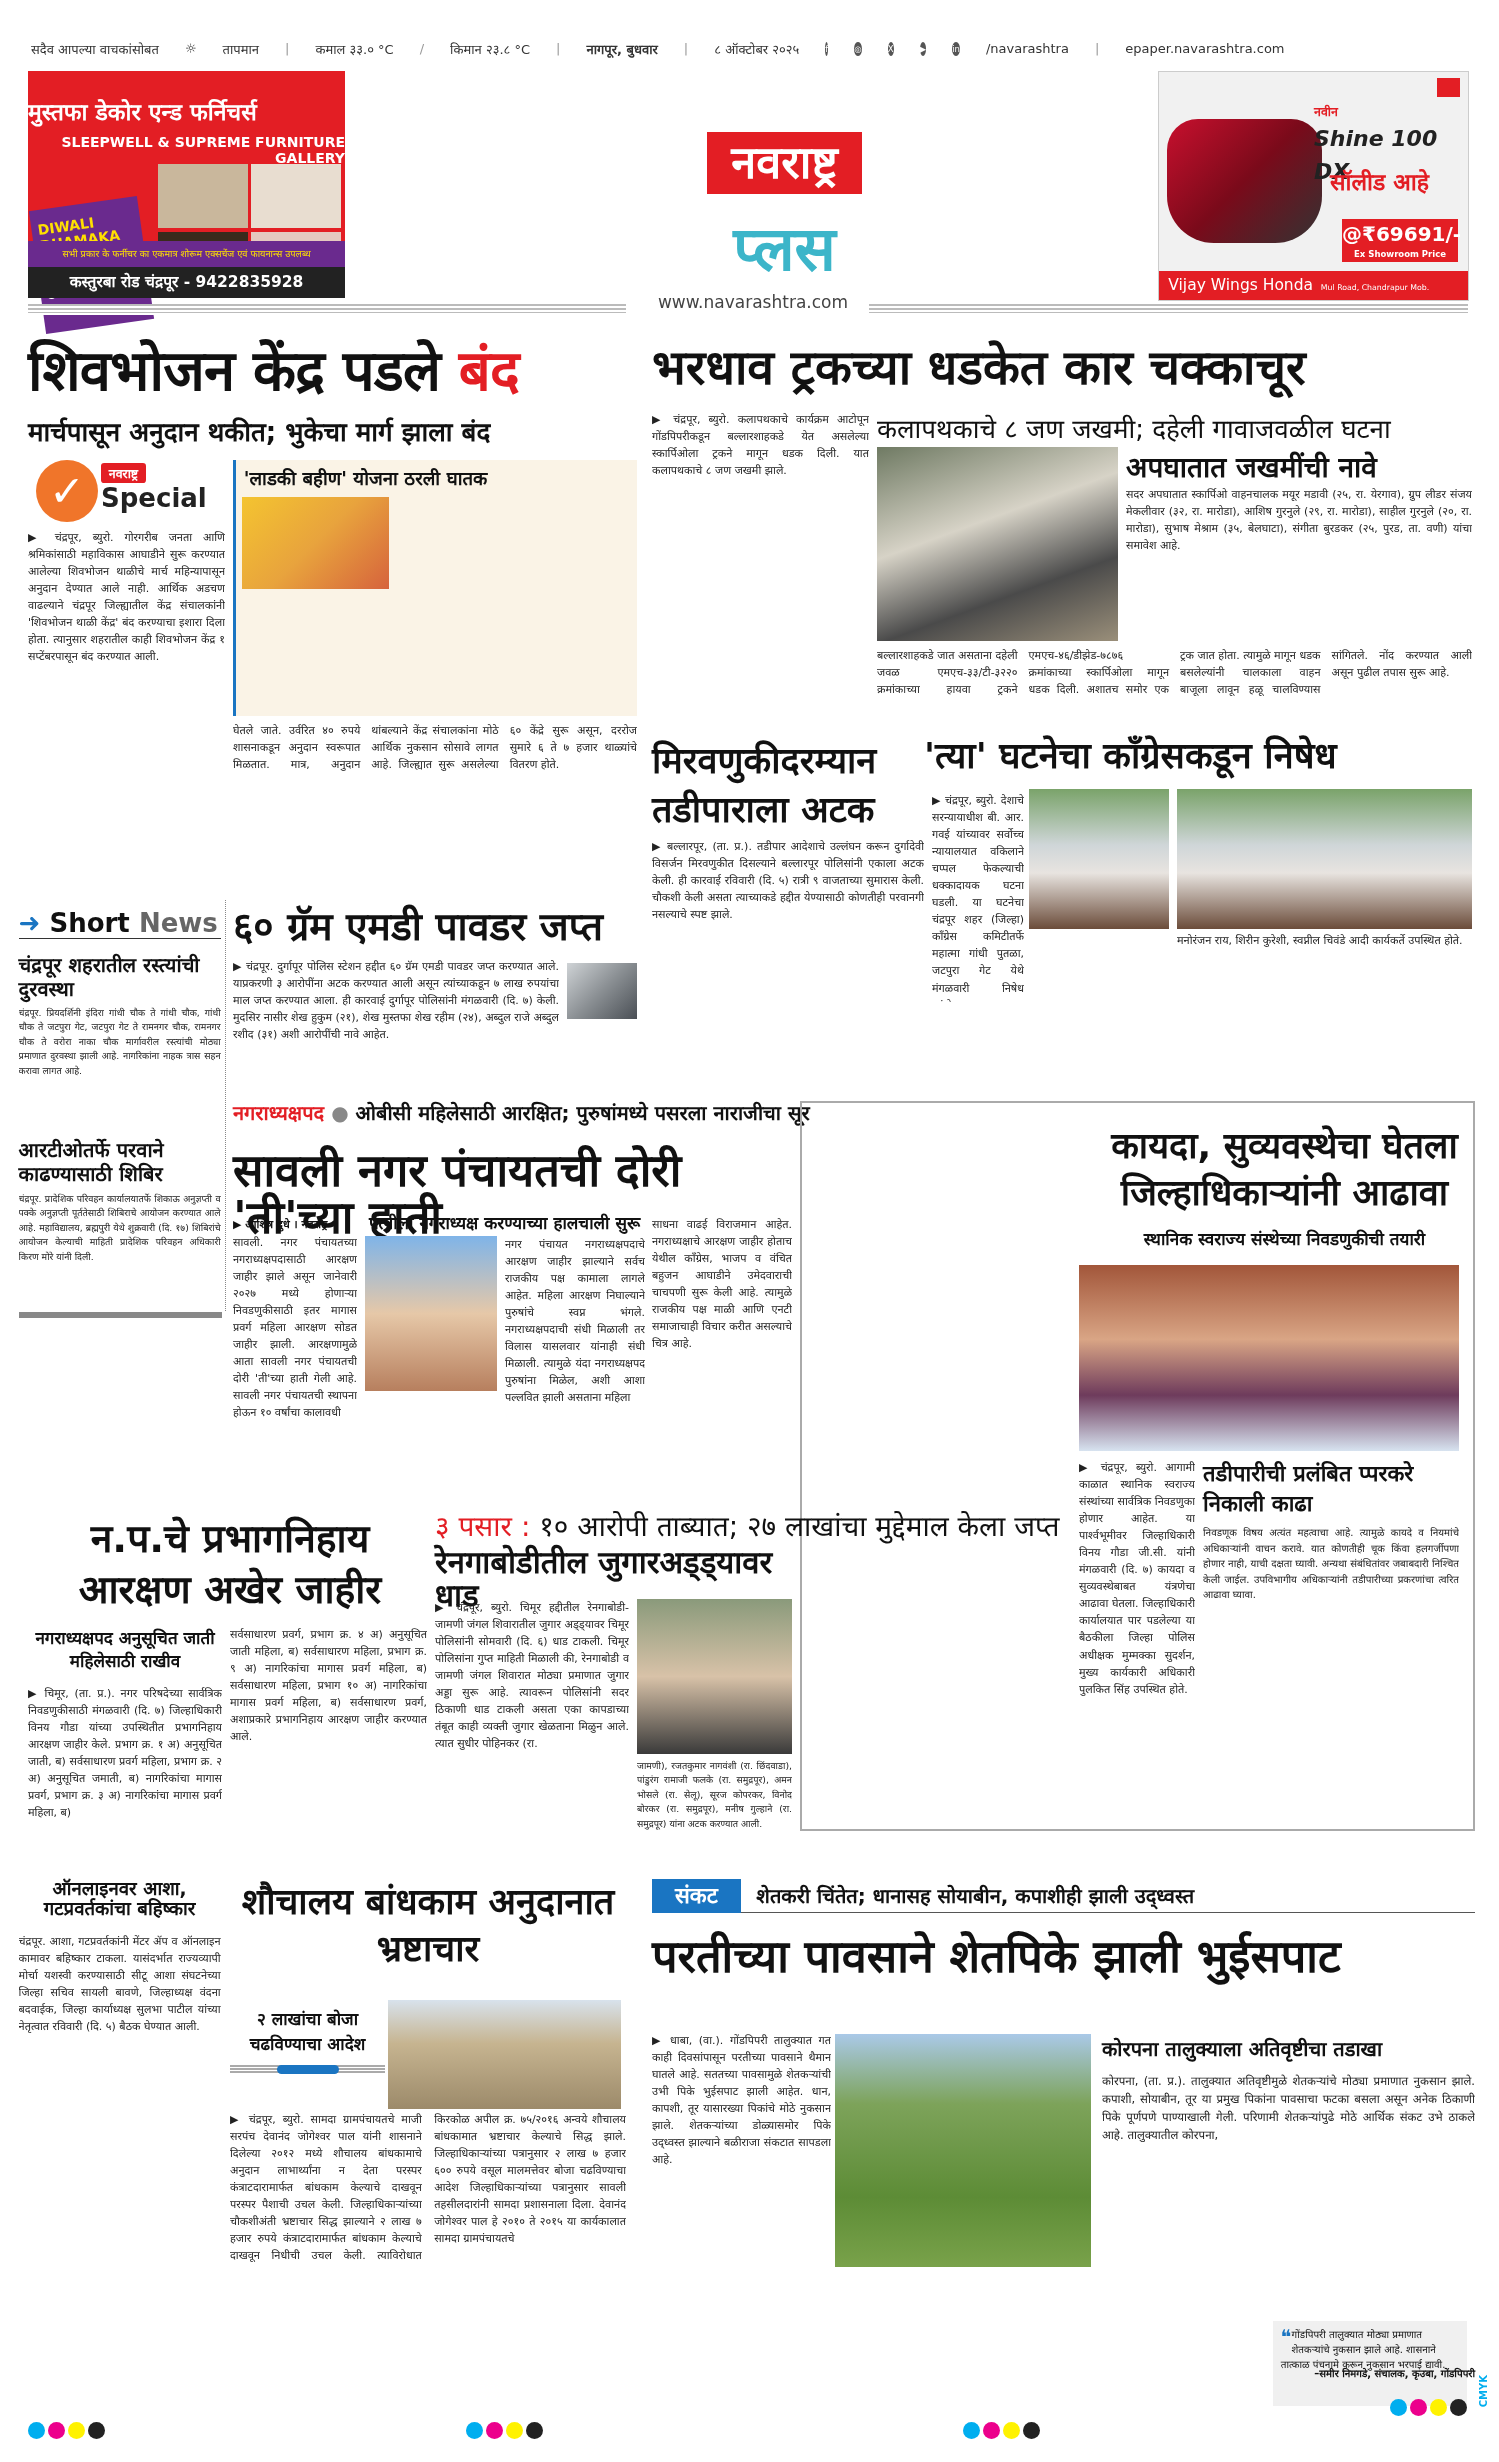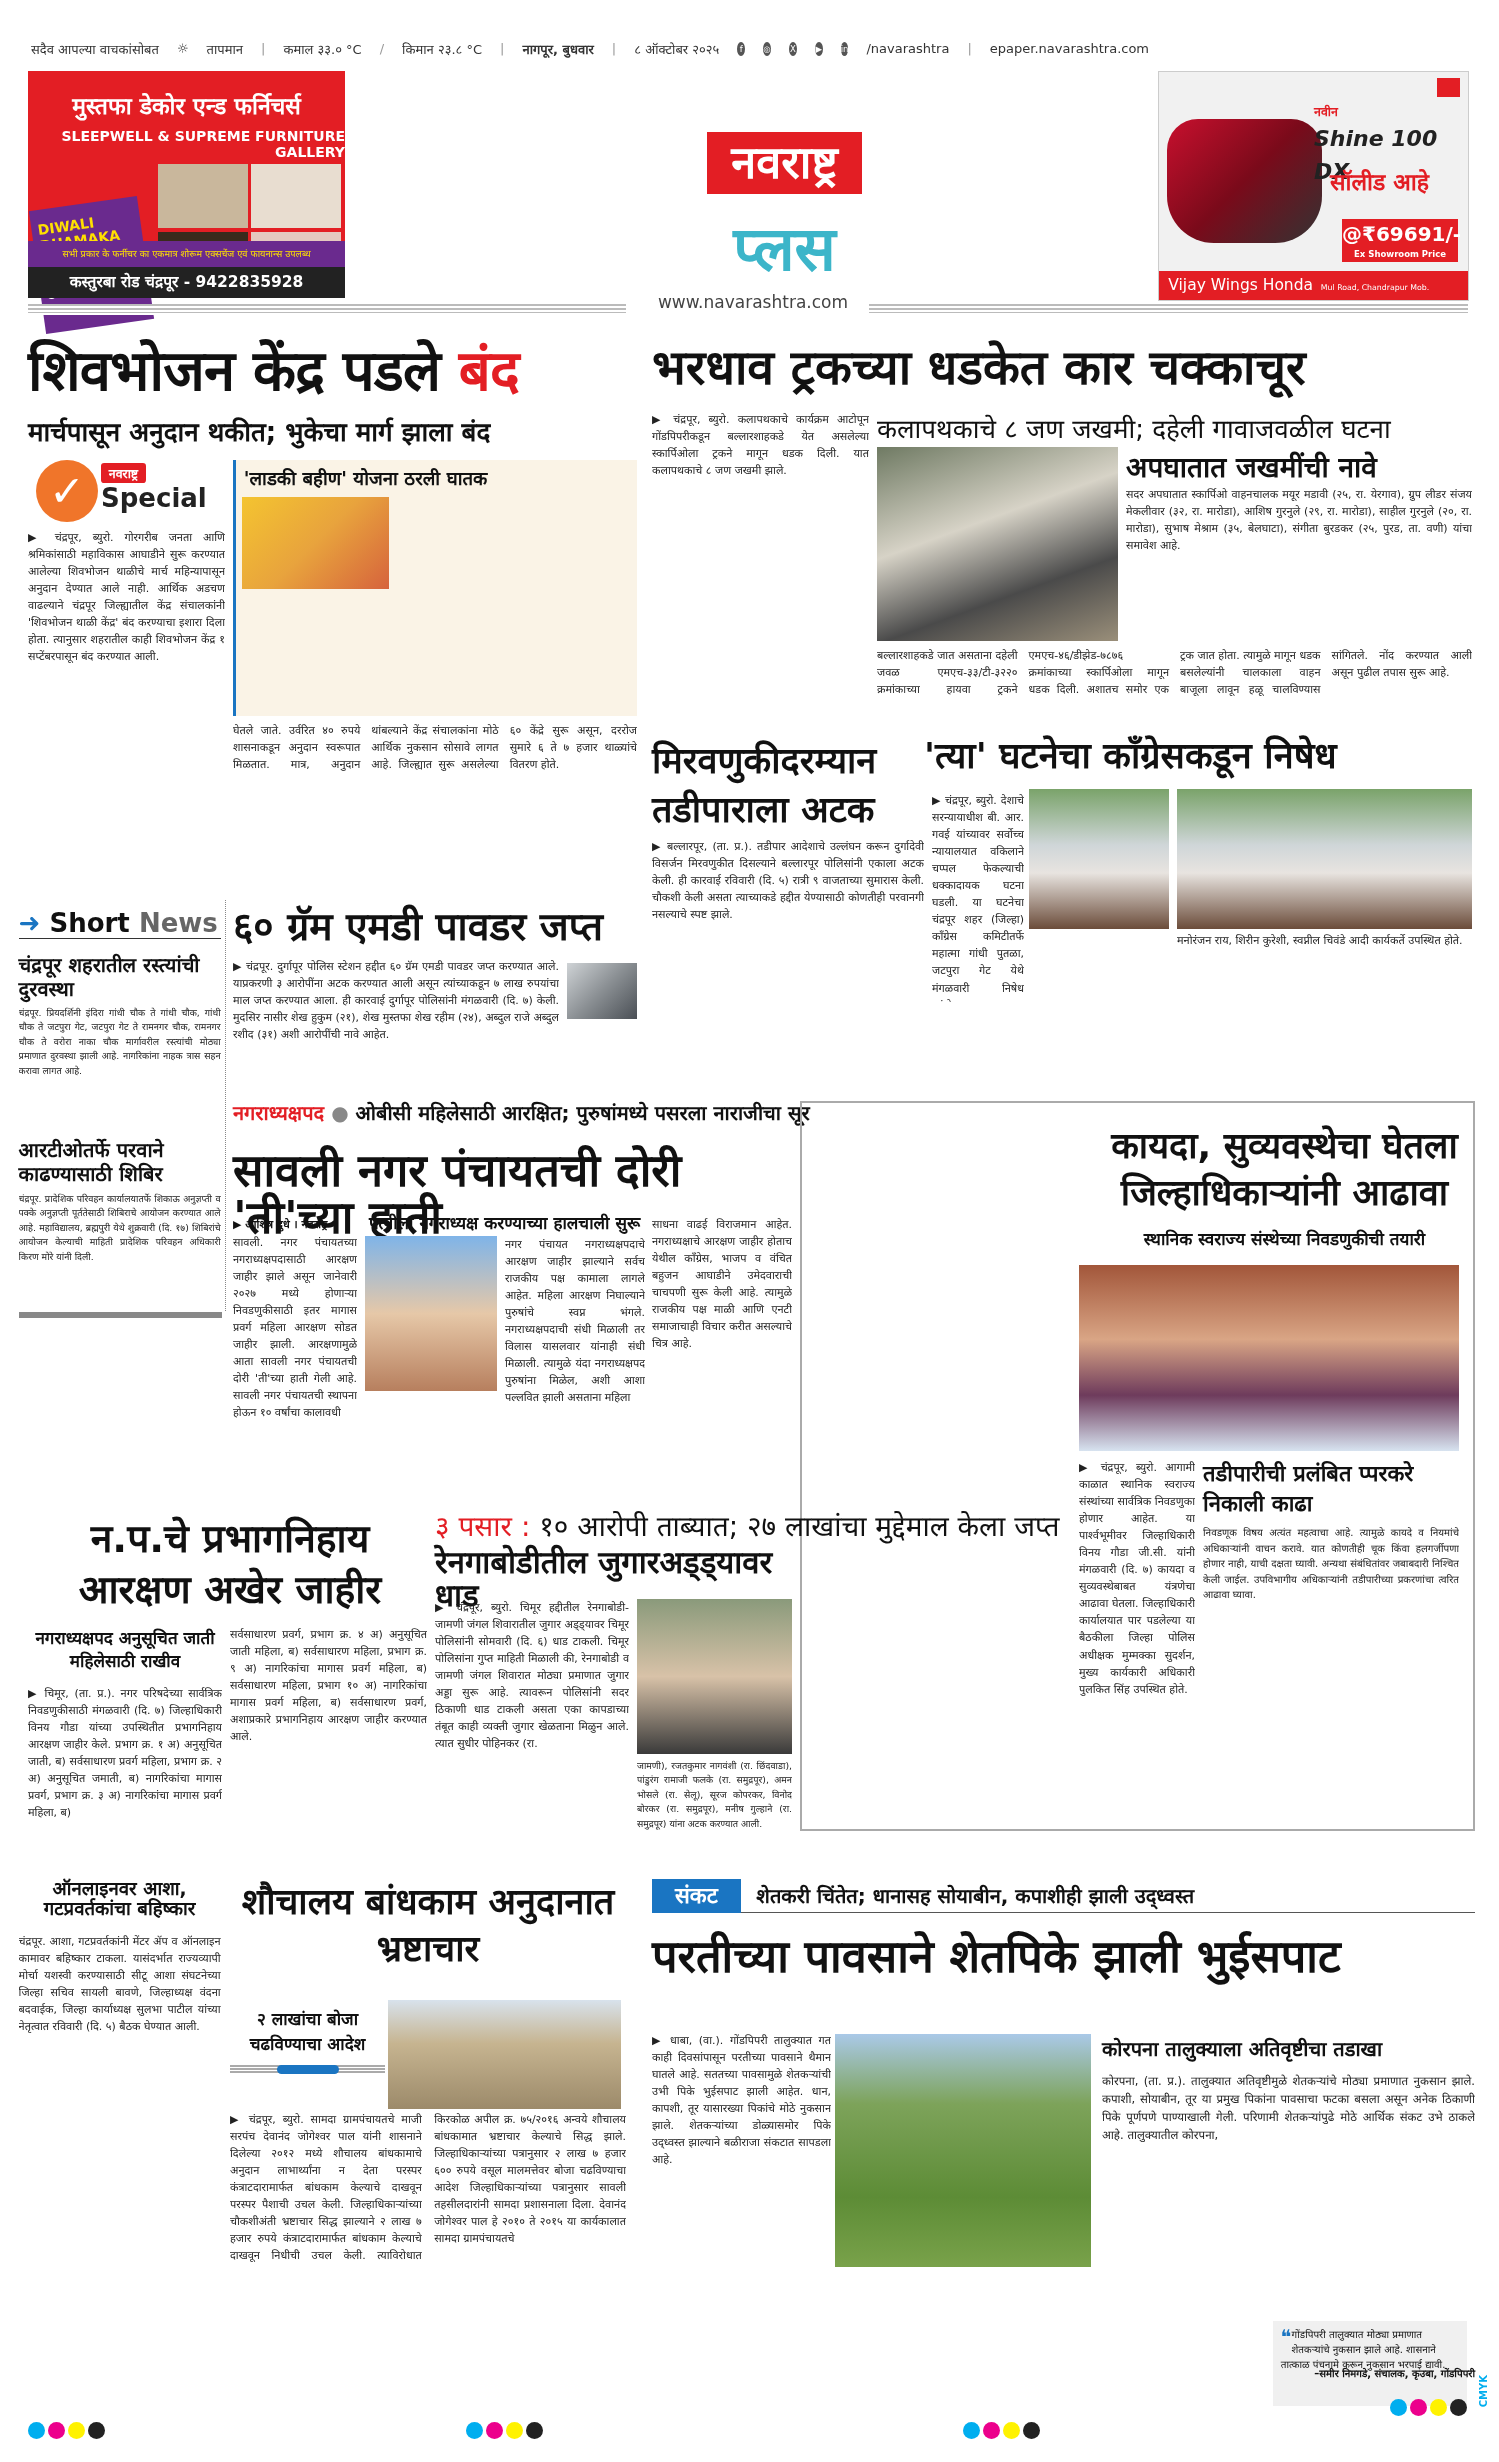--- a/index.html
+++ b/index.html
@@ -1,22 +1,22 @@
 <!DOCTYPE html>
 <html style="font-size:12.4px"><head>
 <meta charset="utf-8">
 <style>
 *{box-sizing:border-box;margin:0;padding:0}
 body{width:1500px;height:2462px;background:#fff;font-family:"DejaVu Sans",sans-serif;color:#111;position:relative;overflow:hidden}
 .abs{position:absolute}
-.topbar{left:31px;top:37px;width:1118px;height:23px;font-size:13px;color:#333;display:flex;align-items:center;gap:18px;white-space:nowrap}
+.topbar{left:31px;top:37px;width:1118px;height:23px;font-size:13px;color:#333;display:flex;align-items:center;gap:26px;white-space:nowrap}
 .topbar .sep{color:#999}
 .soc{display:inline-block;width:14px;height:14px;border-radius:50%;background:#555;color:#fff;font-size:8.5px;text-align:center;line-height:14px}
 .ad-left{left:28px;top:71px;width:317px;height:227px;background:#e31e24;color:#fff}
-.ad-left .t1{font-size:23px;font-weight:bold;text-align:center;padding-top:18px}
+.ad-left .t1{font-size:23px;font-weight:bold;text-align:left;padding-top:24px}
 .ad-left .t2{font-size:14px;font-weight:bold;text-align:right;margin-top:7px}
 .ad-left .grid{position:absolute;left:130px;top:93px;width:183px;height:132px;display:grid;grid-template-columns:1fr 1fr;gap:3.1px}
 .ad-left .grid div{background:#c9b79c}
 .ad-left .grid div:nth-child(2){background:#e8ddd0}
 .ad-left .grid div:nth-child(3){background:#3a2a1c}
 .ad-left .grid div:nth-child(4){background:#e5c8c0}
 .ad-left .burst{position:absolute;left:9.3px;top:132px;width:109px;height:124px;background:#6a2a8e;color:#ffe000;font-weight:bold;font-size:14px;padding:12.4px 6.2px;transform:rotate(-8deg)}
 .ad-left .strip{position:absolute;left:0;bottom:31px;width:100%;height:26px;background:#6a2a8e;color:#ffe000;font-size:9.3px;text-align:center;line-height:26px}
 .ad-left .foot{position:absolute;left:0;bottom:0;width:100%;height:31px;background:#222;color:#fff;font-size:15.5px;font-weight:bold;text-align:center;line-height:31px}
 .masthead{left:435px;top:101px;width:435px;height:217px}

